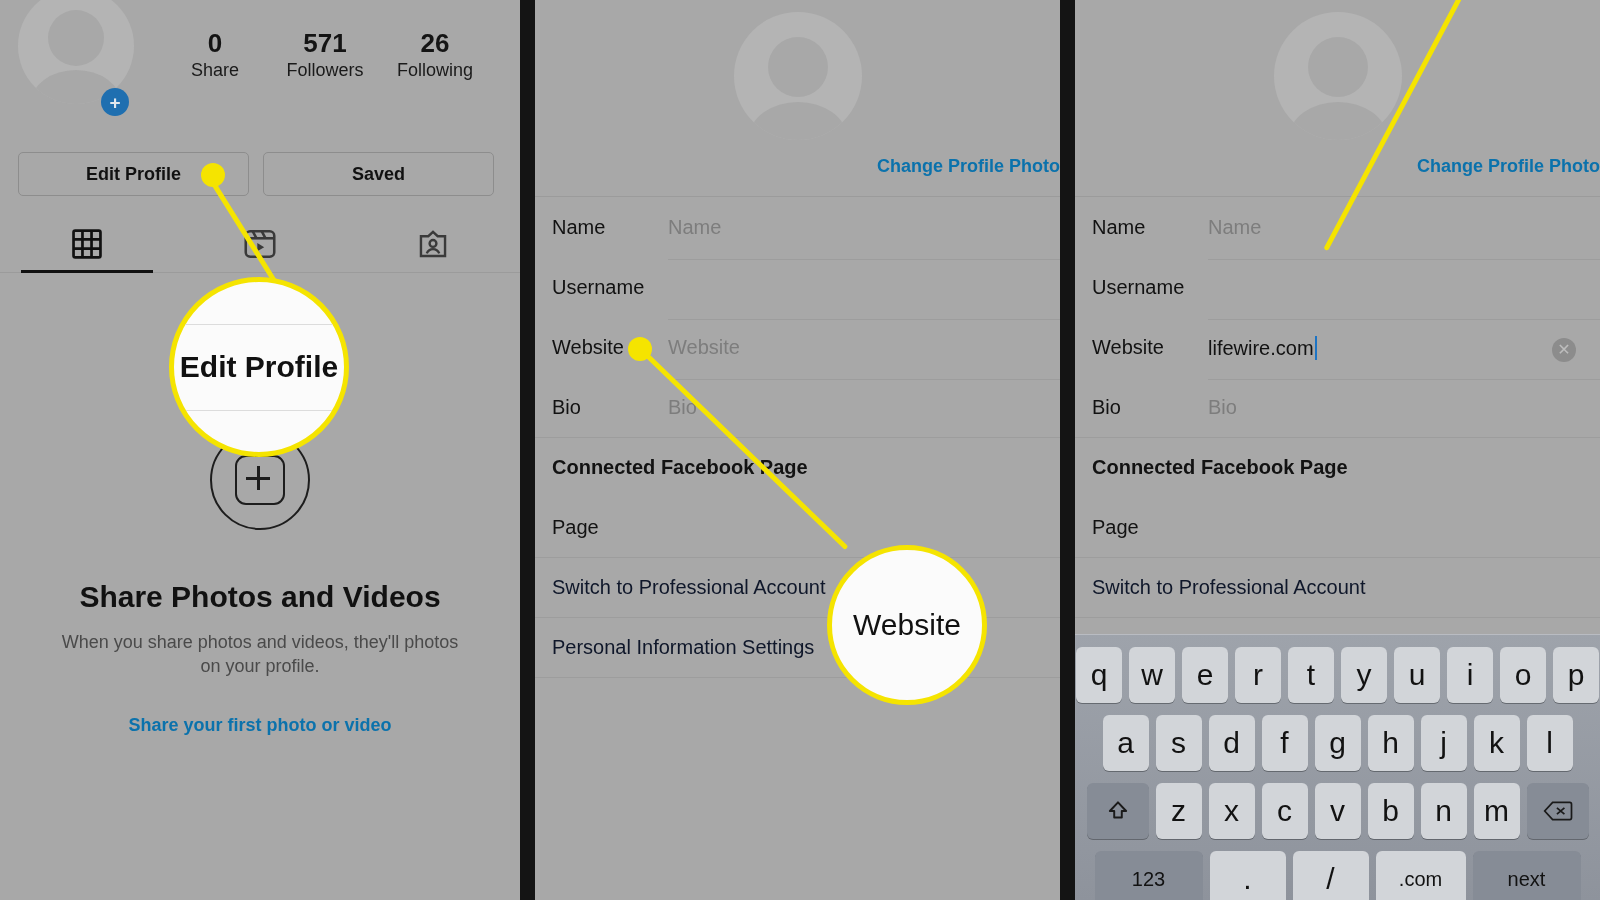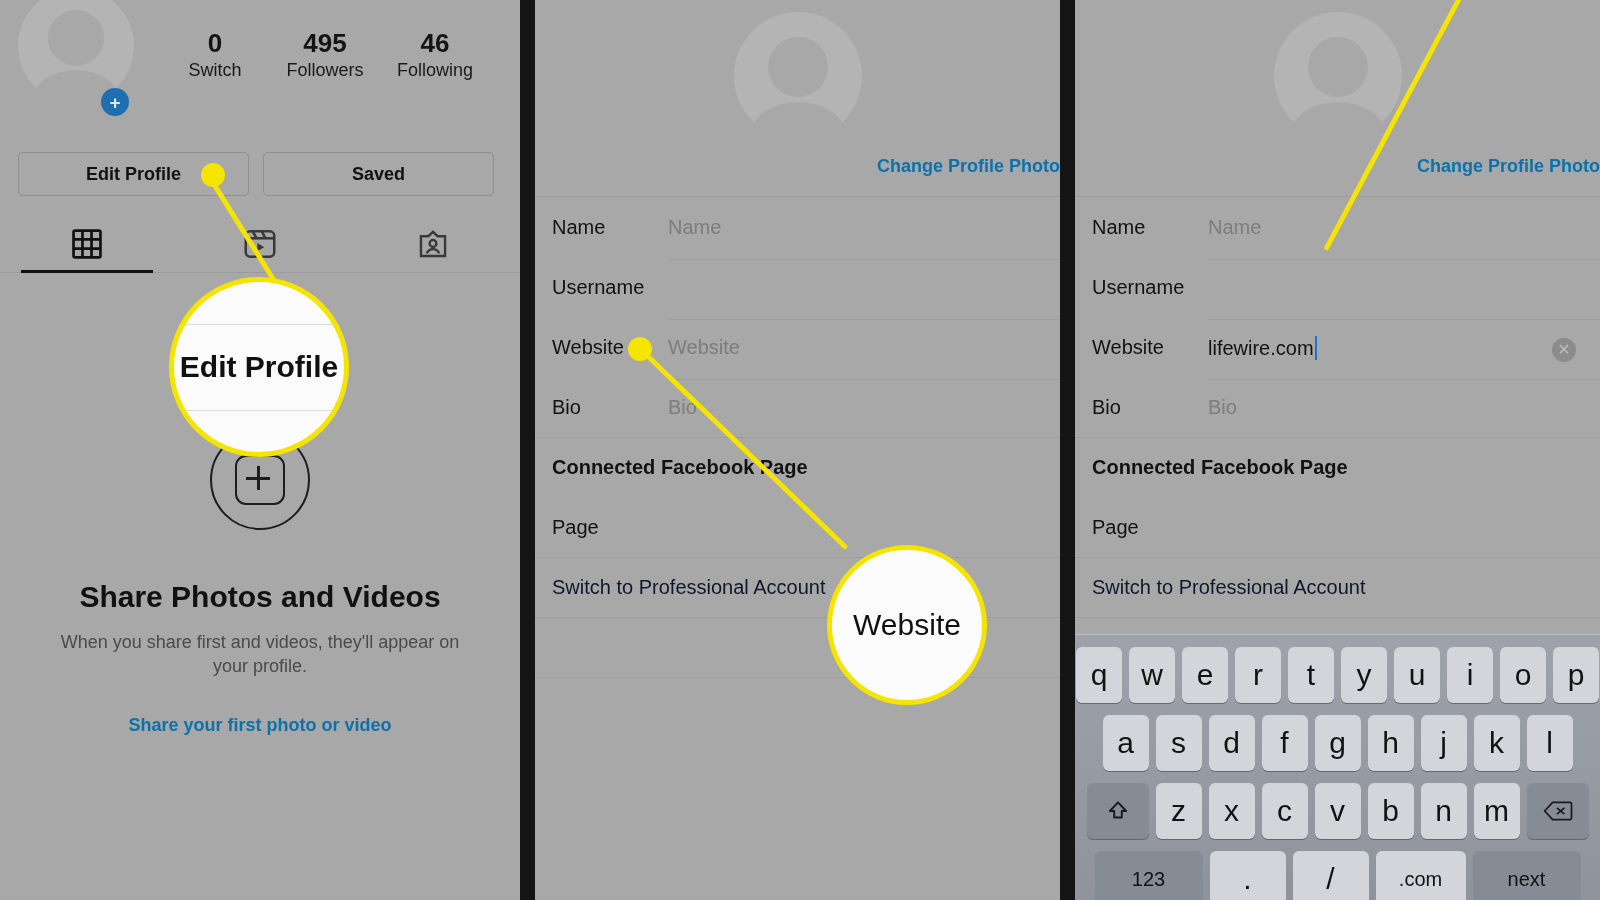--- a/index.html
+++ b/index.html
@@ -117,28 +117,28 @@
 
     <div class="avatar" id="p1-avatar">
       <div class="av-head"></div>
       <div class="av-body"></div>
     </div>
     <div class="badge" id="p1-badge">+</div>
 
     <div class="stats">
       <div class="stat">
         <div class="num">0</div>
-        <div class="lbl">Switch</div>
+        <div class="lbl">Share</div>
       </div>
       <div class="stat">
-        <div class="num">495</div>
+        <div class="num">571</div>
         <div class="lbl">Followers</div>
       </div>
       <div class="stat">
-        <div class="num">46</div>
+        <div class="num">26</div>
         <div class="lbl">Following</div>
       </div>
     </div>
 
     <div class="btnrow">
       <div class="ghostbtn">Edit Profile</div>
       <div class="ghostbtn">Saved</div>
     </div>
 
     <div class="tabbar">
@@ -169,21 +169,21 @@
           </g>
         </svg>
       </div>
     </div>
 
     <div class="empty-wrap">
       <div class="plus-circle">
         <div class="plus-sq"></div>
       </div>
       <div class="empty-title">Share Photos and Videos</div>
-      <div class="empty-sub" style="max-width:400px;margin-left:auto;margin-right:auto;">When you share first and videos, they'll appear on your profile.</div>
+      <div class="empty-sub" style="max-width:400px;margin-left:auto;margin-right:auto;">When you share photos and videos, they'll photos on your profile.</div>
       <div class="empty-link">Share your first photo or video</div>
     </div>
   </div>
 
   <div class="panel" id="panel2">
     <div class="edit-head">
       <div class="avatar">
         <div class="av-head"></div>
         <div class="av-body"></div>
       </div>
@@ -209,20 +209,21 @@
       <div class="fl">Bio</div>
       <div class="fv ph">Bio</div>
     </div>
 
     <div class="hline" style="top:437px"></div>
     <div class="sect-title" style="top:456px">Connected Facebook Page</div>
     <div class="sect-item" style="top:516px">Page</div>
     <div class="hline" style="top:557px"></div>
     <div class="link-row" style="top:576px">Switch to Professional Account</div>
     <div class="hline" style="top:617px"></div>
+    <div class="link-row" style="top:636px">Personal Information Settings</div>
     <div class="hline" style="top:677px"></div>
   </div>
 
   <div class="panel" id="panel3">
     <div class="edit-head">
       <div class="avatar">
         <div class="av-head"></div>
         <div class="av-body"></div>
       </div>
       <div class="change-photo">Change Profile Photo</div>

